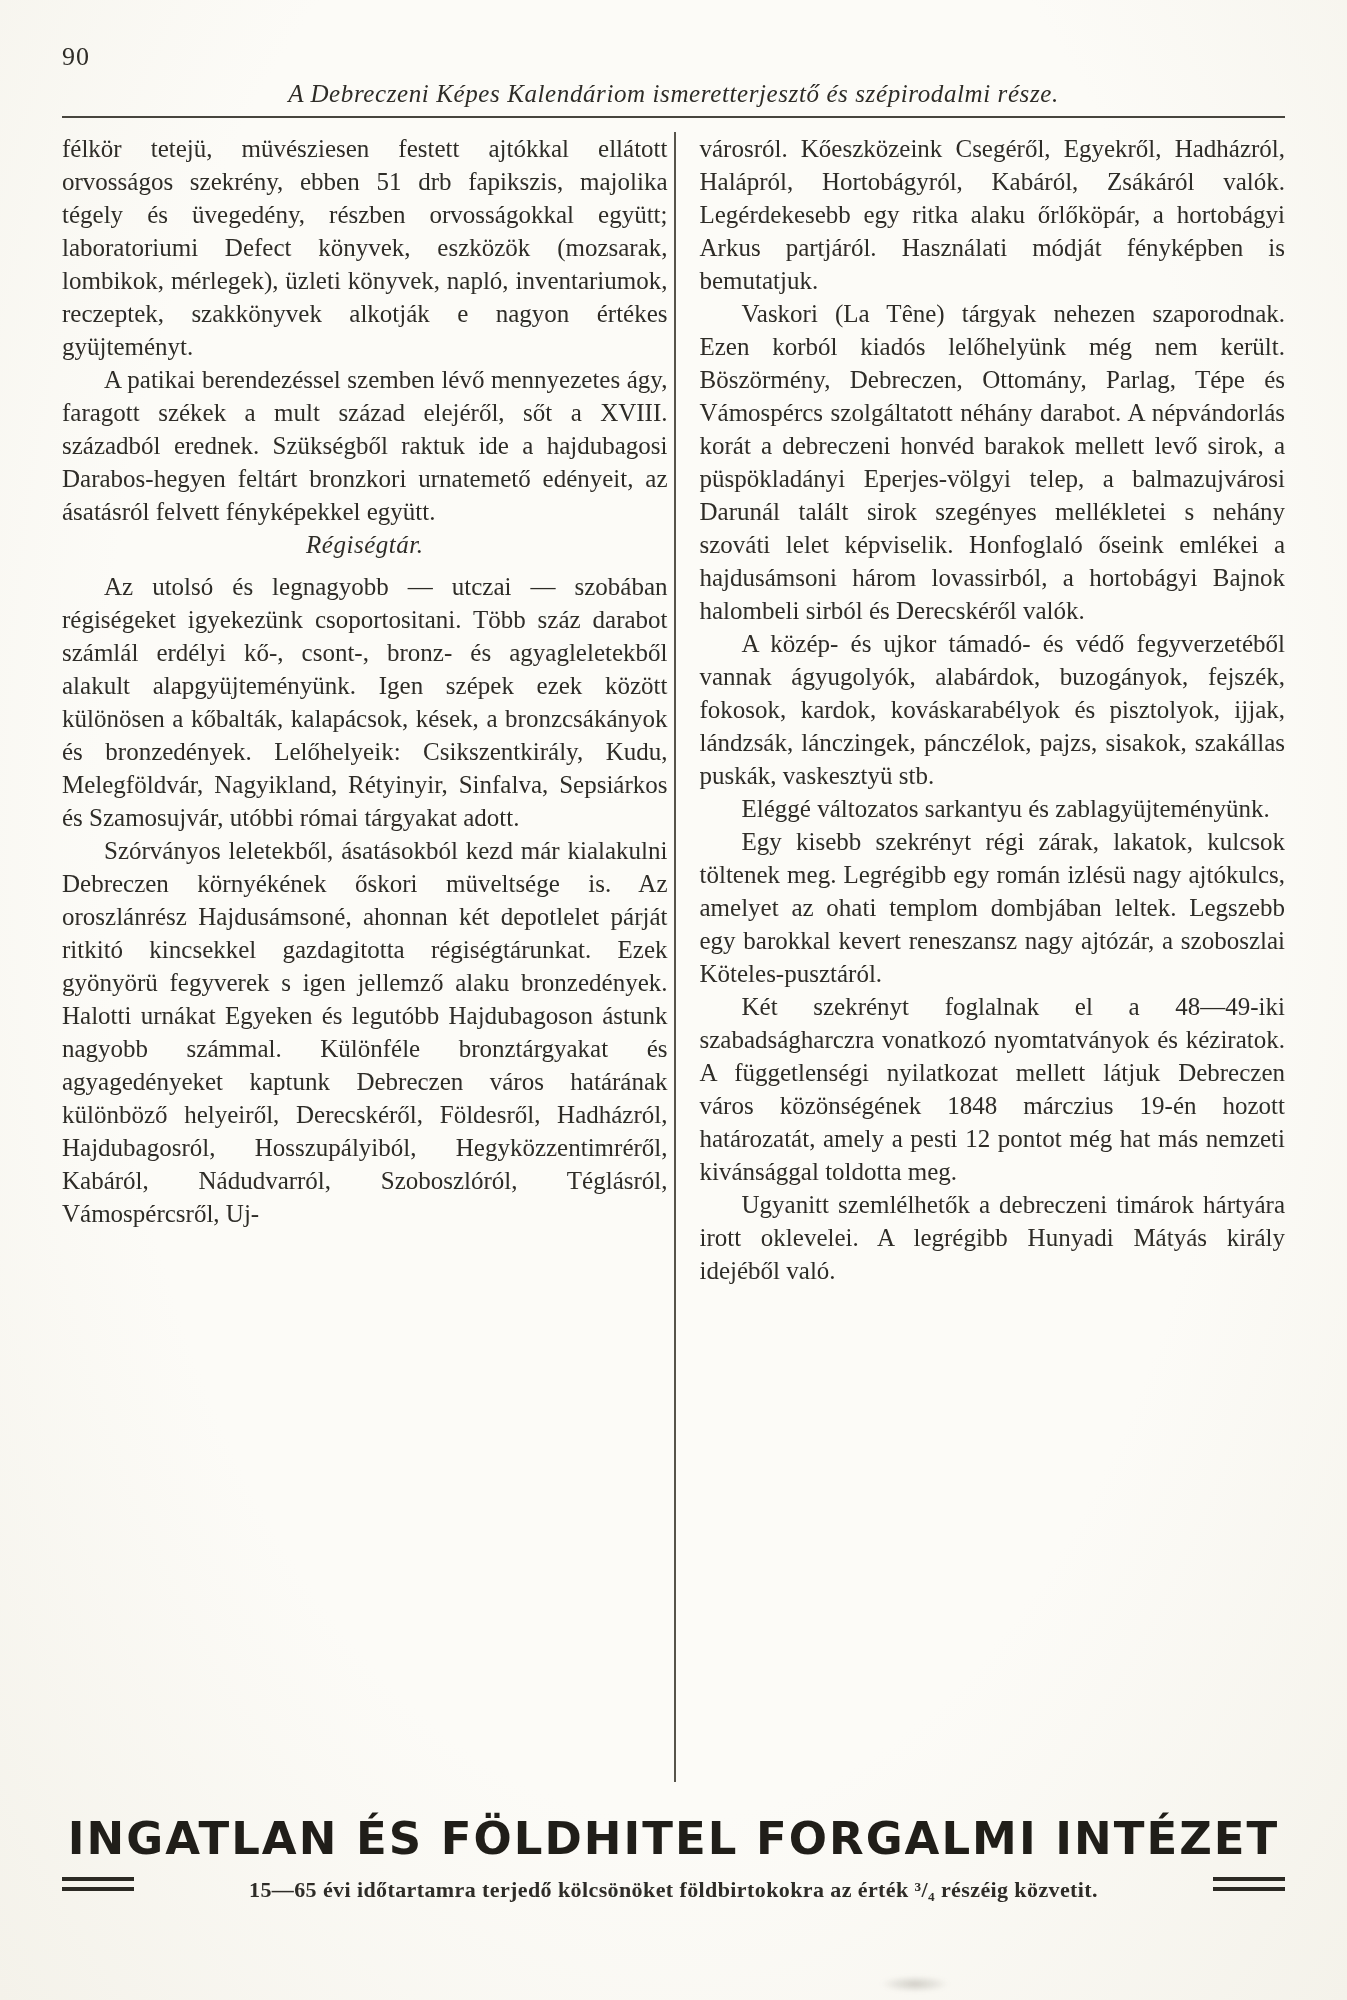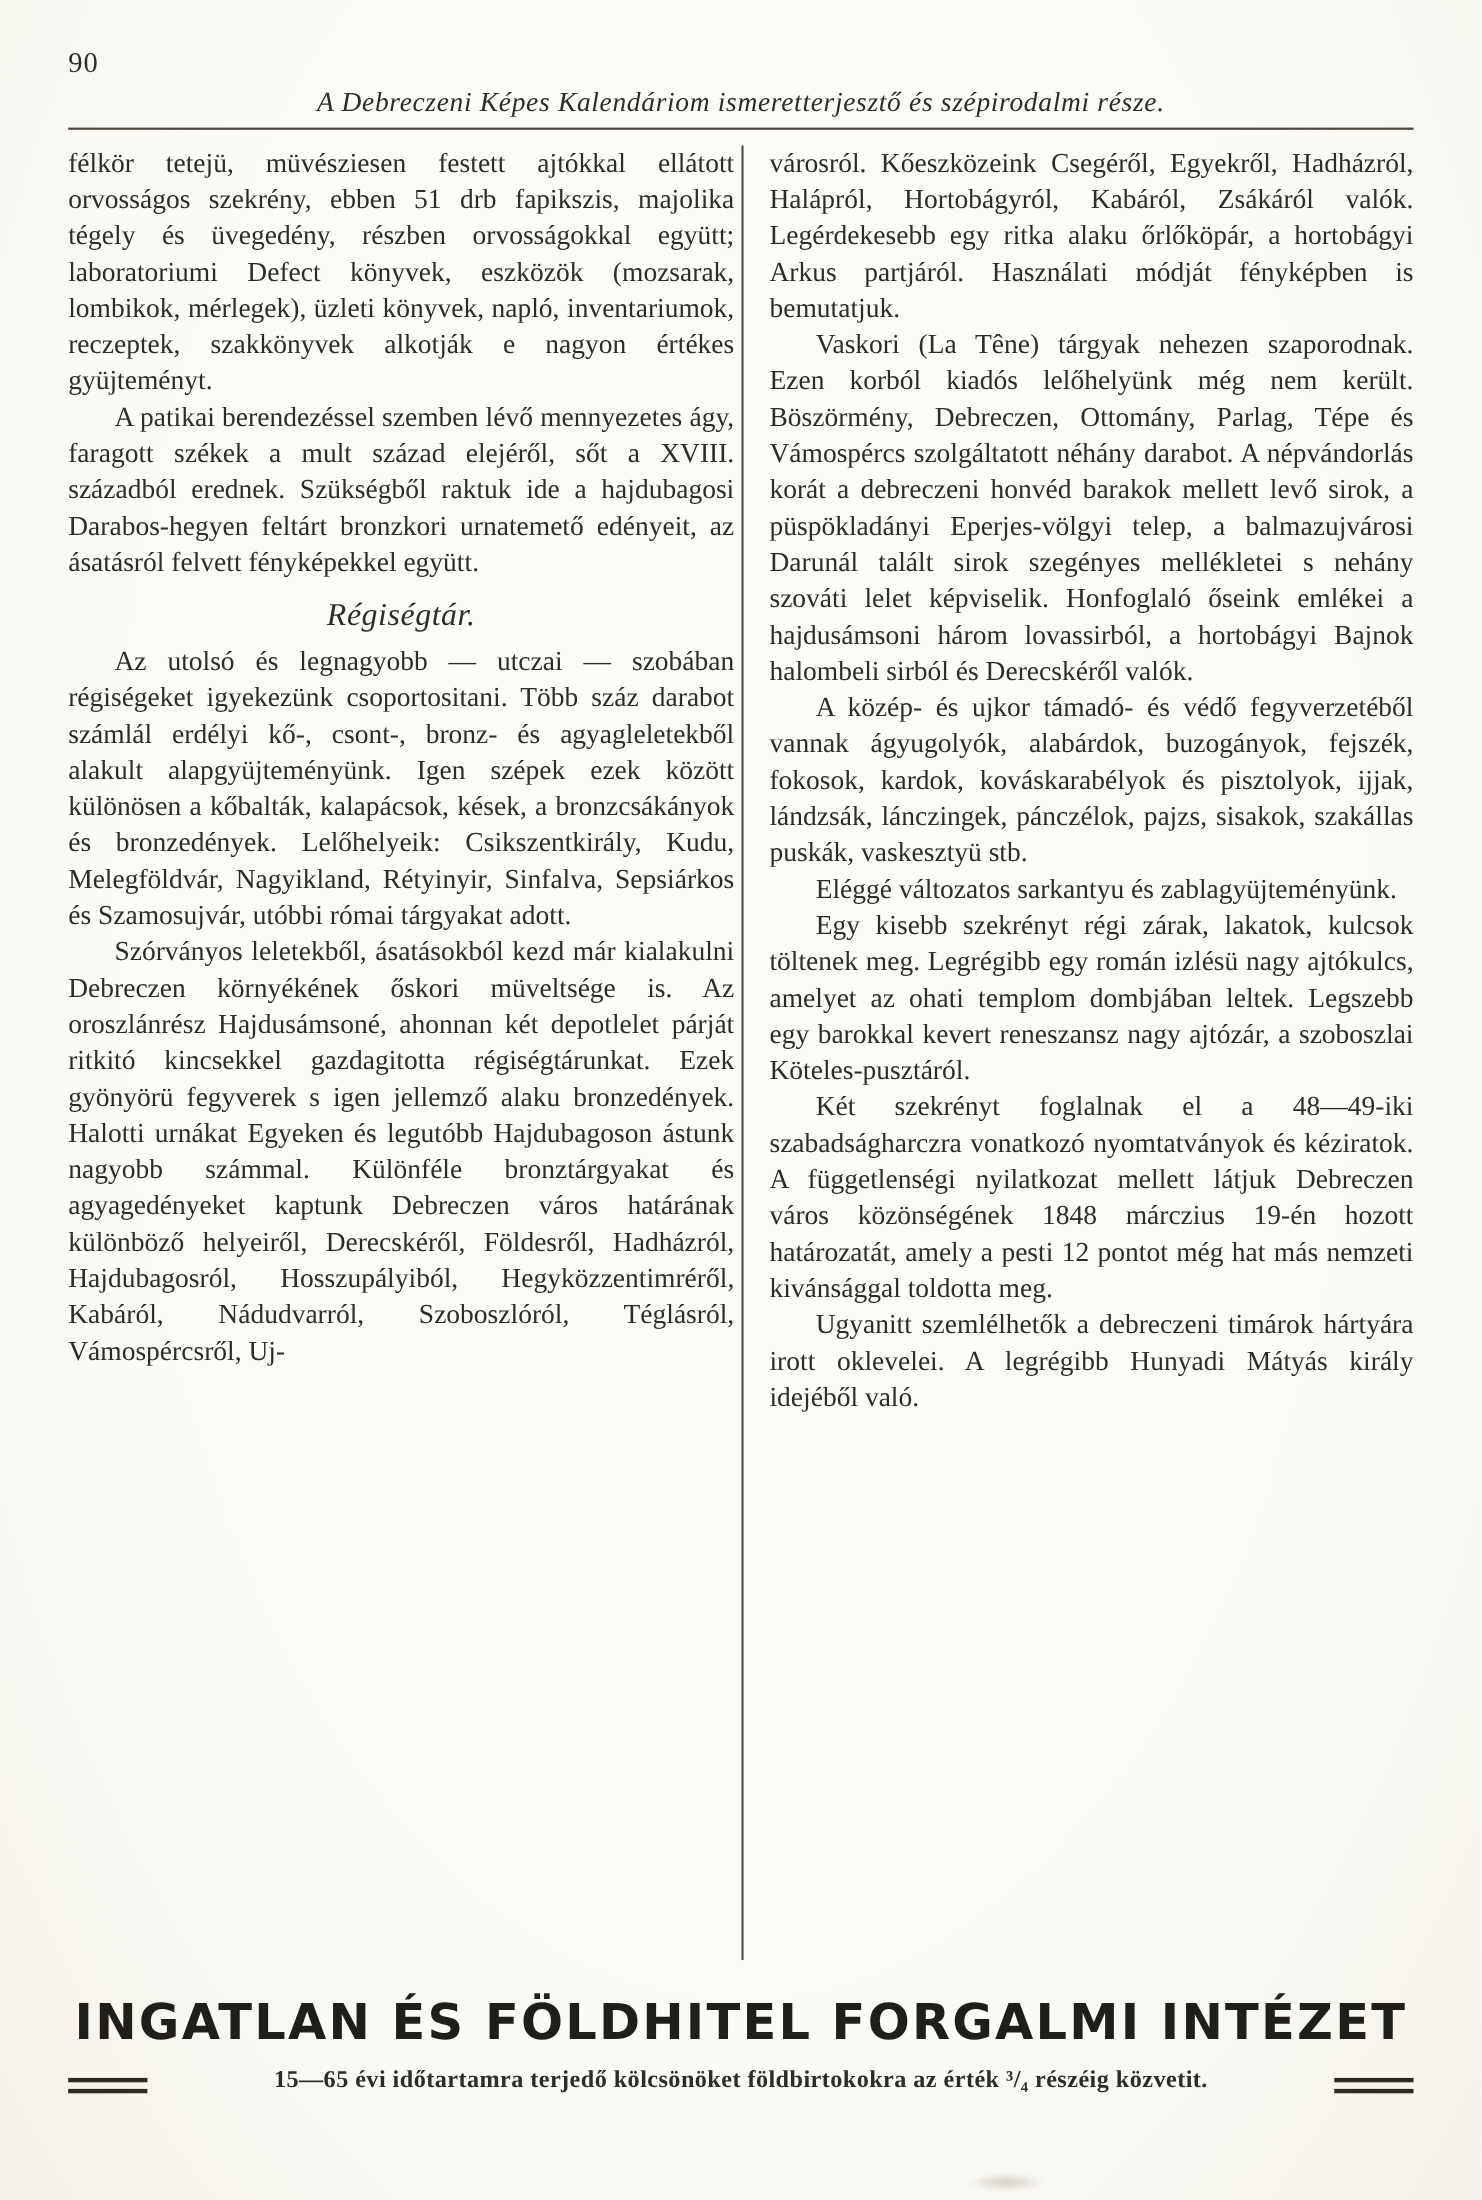--- a/index.html
+++ b/index.html
@@ -49,25 +49,25 @@
     flex: 1 1 50%;
     text-align: justify;
     font-size: 25px;
     line-height: 33px;
   }
   .column.left  { padding-right: 6px; }
   .column.right { padding-left: 24px; border-left: 2px solid #57544b; }
   p.para { text-indent: 42px; }
   p.para.first { text-indent: 0; }
   h3.section-heading {
-    font-size: 29px;
+    font-size: 25px;
     font-weight: normal;
     font-style: italic;
     text-align: center;
-    margin: 15px 0 9px 0;
+    margin: 0 0 9px 0;
     letter-spacing: 0.5px;
   }
 
   
   .ad-section { margin-top: 30px; text-align: center; }
   .ad-title {
     font-family: "DejaVu Sans", sans-serif;
     font-weight: 700;
     font-size: 45px;
     letter-spacing: 2px;
@@ -75,21 +75,21 @@
     white-space: nowrap;
   }
   .ad-address {
     margin-top: 10px;
     font-weight: 700;
     font-size: 24px;
     letter-spacing: 2.5px;
   }
   .ad-note-row {
     display: flex;
-    align-items: flex-end;
+    align-items: flex-start;
     margin-top: 12px;
   }
   .ad-rule {
     width: 72px;
     height: 14px;
     border-top: 4px solid #2c2a24;
     border-bottom: 4px solid #2c2a24;
     flex: 0 0 auto;
   }
   .ad-note {

